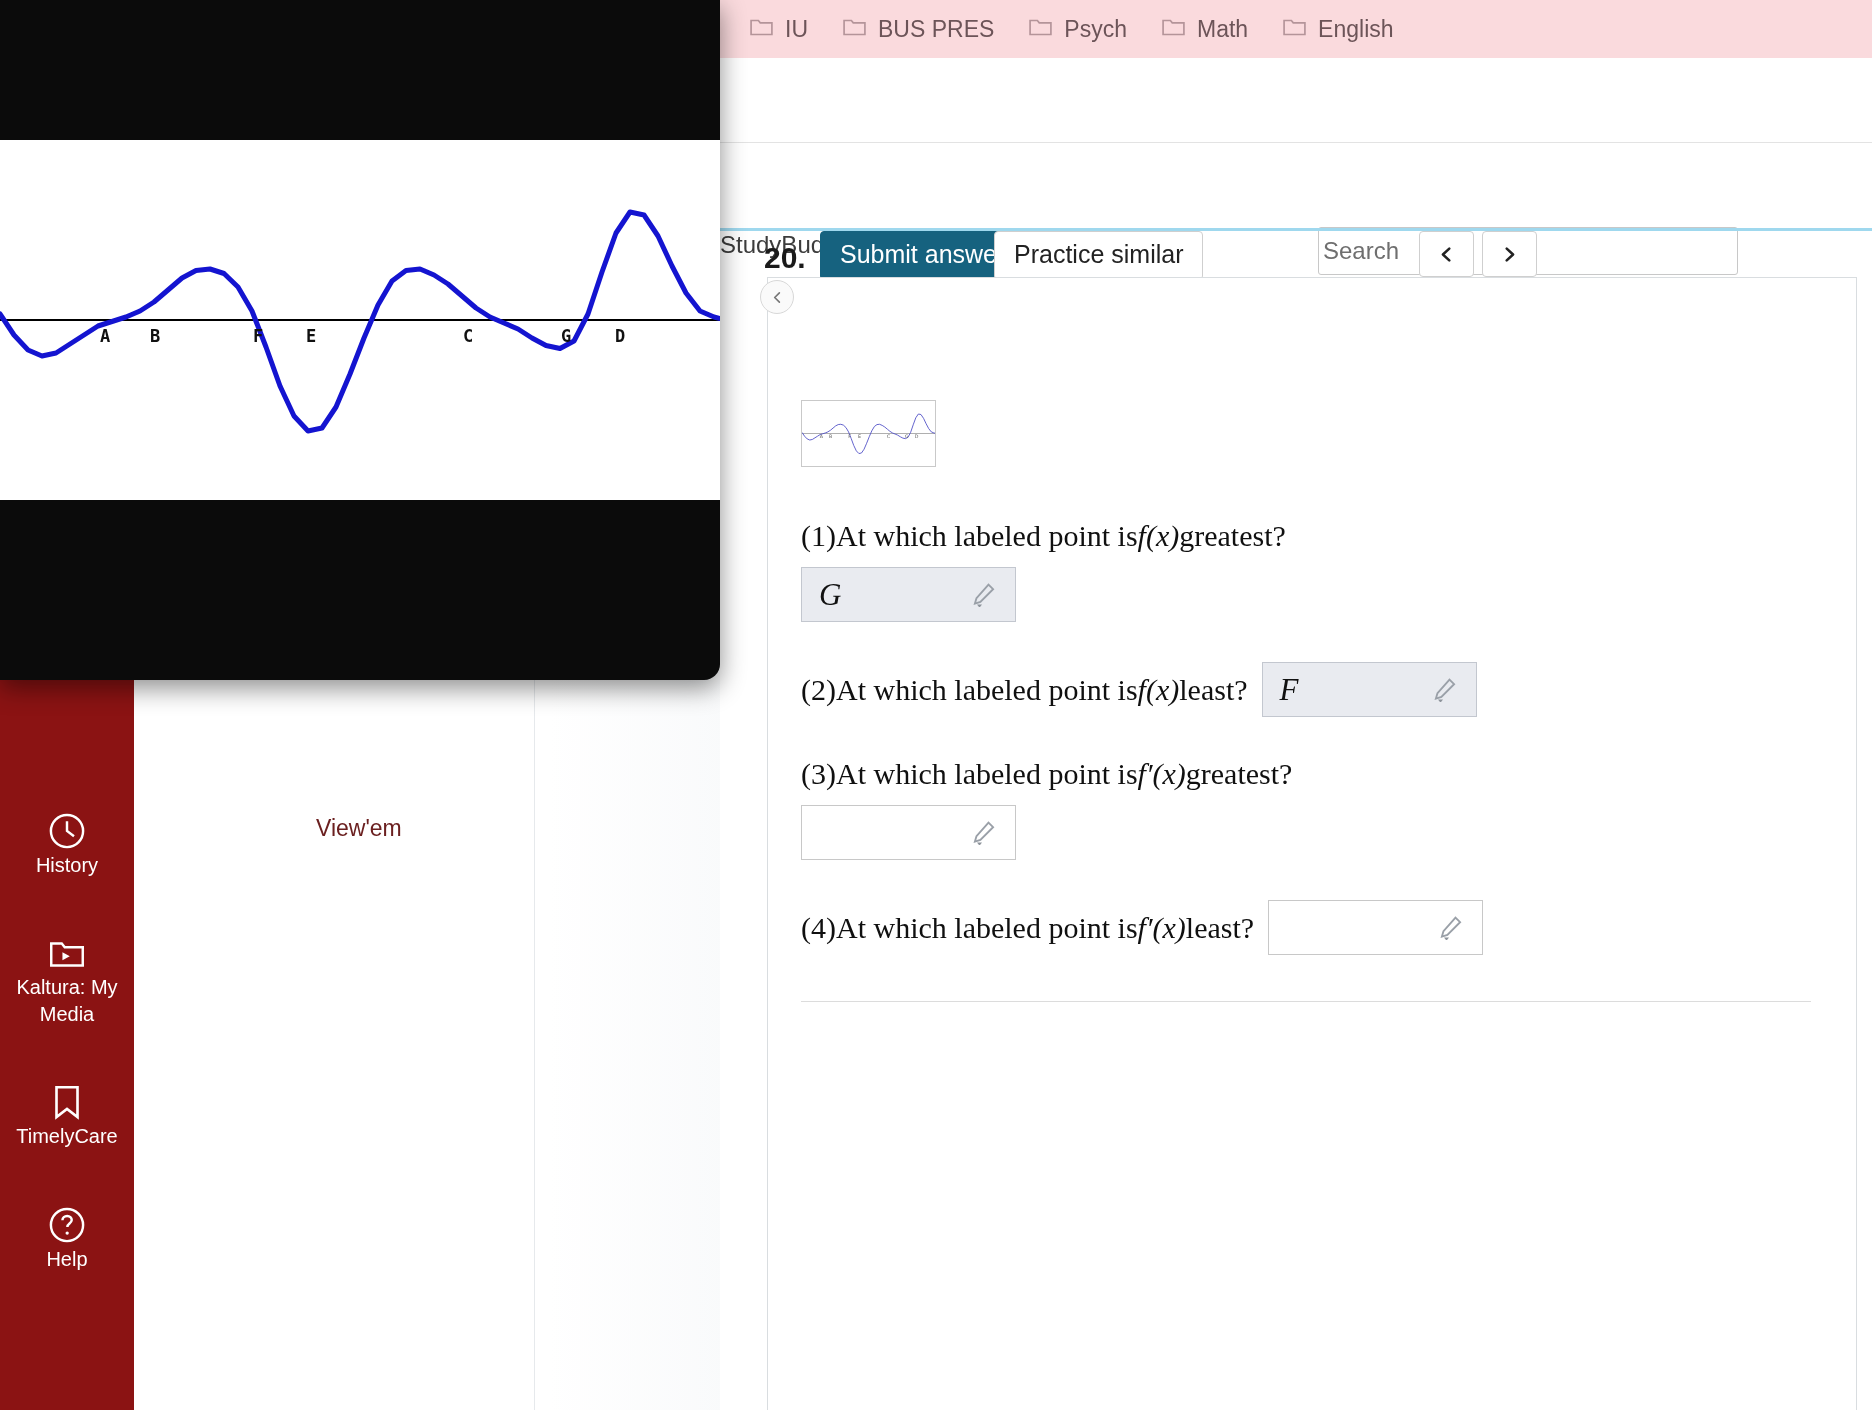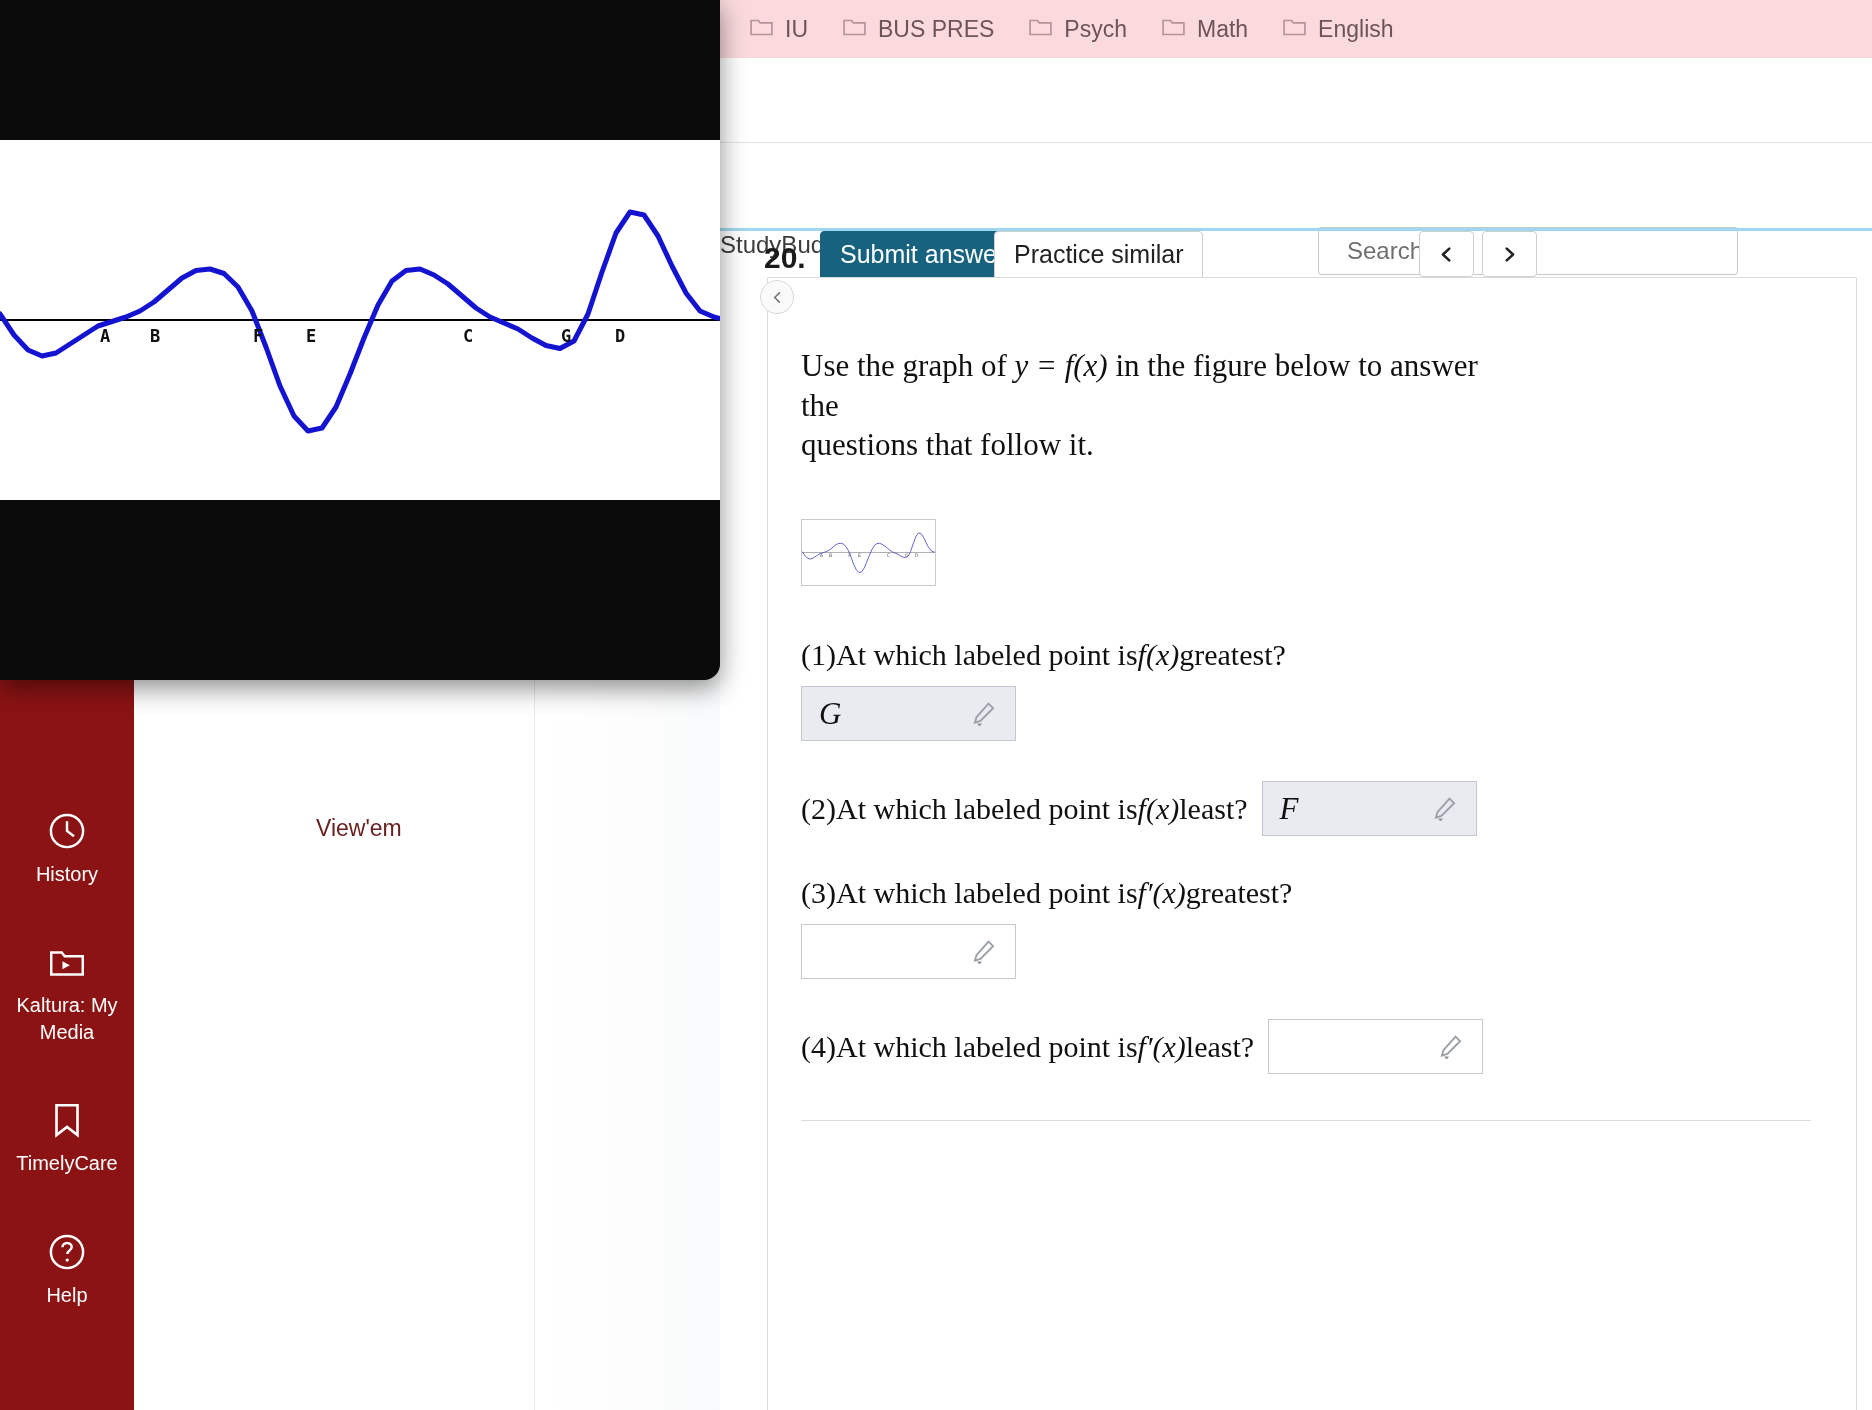--- a/index.html
+++ b/index.html
@@ -12,21 +12,21 @@
   #root { position: relative; width: 1872px; height: 1410px; }
 
   
   .lms-sidebar {
     position: absolute; left: 0; top: 0; width: 134px; height: 1410px;
     background: #8b1313;
     display: flex; flex-direction: column; align-items: center;
     padding-top: 810px; gap: 54px; z-index: 2;
   }
   .lms-item { width: 134px; display: flex; flex-direction: column;
-    align-items: center; gap: 9px; cursor: pointer; }
+    align-items: center; cursor: pointer; }
   .lms-item .ico { width: 42px; height: 42px; display: block; }
   .lms-item .lbl { color: #ffffff; font-size: 20px; line-height: 1.32;
     text-align: center; width: 120px; }
 
   .lms-content {
     position: absolute; left: 134px; top: 0; width: 740px; height: 1410px;
     background: linear-gradient(to right,#ffffff 0%,#ffffff 56%,#f4f6f8 100%);
     z-index: 1;
   }
   .lms-viewem { position: absolute; left: 182px; top: 815px;
@@ -59,21 +59,21 @@
 
   .site-nav { position: absolute; left: 0px; top: 170px;
     display: flex; align-items: center; gap: 24px; }
   .nav-link { font-size: 24px; color: #3c3c3c; cursor: pointer; white-space: nowrap; }
   .new-badge { background: #a8102f; color: #ffffff; font-size: 19px;
     font-weight: 600; border-radius: 6px; padding: 5px 11px 6px; letter-spacing: .3px; }
 
   .search-box {
     position: absolute; left: 598px; top: 169px; width: 420px; height: 48px;
     border: 1px solid #c8c8c8; border-radius: 3px; background: #fff;
-    font-size: 24px; color: #6f6f6f; padding: 0 28px; outline: none;
+    font-size: 24px; color: #6f6f6f; padding: 0 4px; outline: none;
     font-family: "Liberation Sans", sans-serif;
   }
   .search-box::placeholder { color: #6f6f6f; opacity: 1; }
 
   .teal-rule { position: absolute; left: 0; top: 228px; width: 1152px;
     height: 3px; background: #9fd8ee; }
 
   
   .q-toolbar { position: absolute; left: 0; top: 231px; width: 1152px; height: 58px; }
   .q-num { position: absolute; left: 44px; top: 10px; font-size: 30px;
@@ -270,24 +270,20 @@
 
     <div class="q-card">
       <div class="collapse-left">
         <svg viewBox="0 0 24 24" width="15" height="15" fill="none" stroke="#777" stroke-width="2.6" stroke-linecap="round" stroke-linejoin="round">
             <path d="M15 4.5 7.5 12l7.5 7.5"></path>
           </svg>
       </div>
 
       <div class="q-body">
 
-        <div class="stem mathtext">
-          <span>Use the graph of </span><span class="mi">y = f(x)</span><span> in the figure below to answer the</span>
-          <div>questions that follow it.</div>
-        </div>
 
         <div class="thumb">
           <svg viewBox="0 0 720 360" width="133" height="65" preserveAspectRatio="none">
             <line x1="0" y1="180" x2="720" y2="180" stroke="#222" stroke-width="2"></line>
             <polyline id="thumb-poly" fill="none" stroke="#5555c8" stroke-width="5" stroke-linejoin="round" points="0.0,174.0 14.0,195.0 28.0,210.0 42.0,216.0 56.0,213.0 70.0,204.0 84.0,195.0 98.0,186.0 112.0,181.5 126.0,177.0 140.0,171.0 154.0,162.0 168.0,150.0 182.0,138.0 196.0,130.5 210.0,129.0 224.0,133.5 238.0,147.0 252.0,171.0 266.0,207.0 280.0,246.0 294.0,276.0 308.0,291.0 322.0,288.0 336.0,267.0 350.0,234.0 364.0,198.0 378.0,165.0 392.0,141.0 406.0,130.5 420.0,129.0 434.0,135.0 448.0,144.0 462.0,156.0 476.0,168.0 490.0,177.0 504.0,183.0 518.0,189.0 532.0,198.0 546.0,205.5 560.0,208.5 574.0,201.0 588.0,174.0 602.0,132.0 616.0,93.0 630.0,72.0 644.0,75.0 658.0,96.0 672.0,126.0 686.0,153.0 700.0,171.0 714.0,177.0 720.0,178.5"></polyline>
             <g id="thumb-labels" fill="#666" font-size="26" font-family="DejaVu Sans, sans-serif">
                 <text x="105" y="206" text-anchor="middle">A</text>
                 <text x="155" y="206" text-anchor="middle">B</text>
                 <text x="258" y="206" text-anchor="middle">F</text>
                 <text x="311" y="206" text-anchor="middle">E</text>

